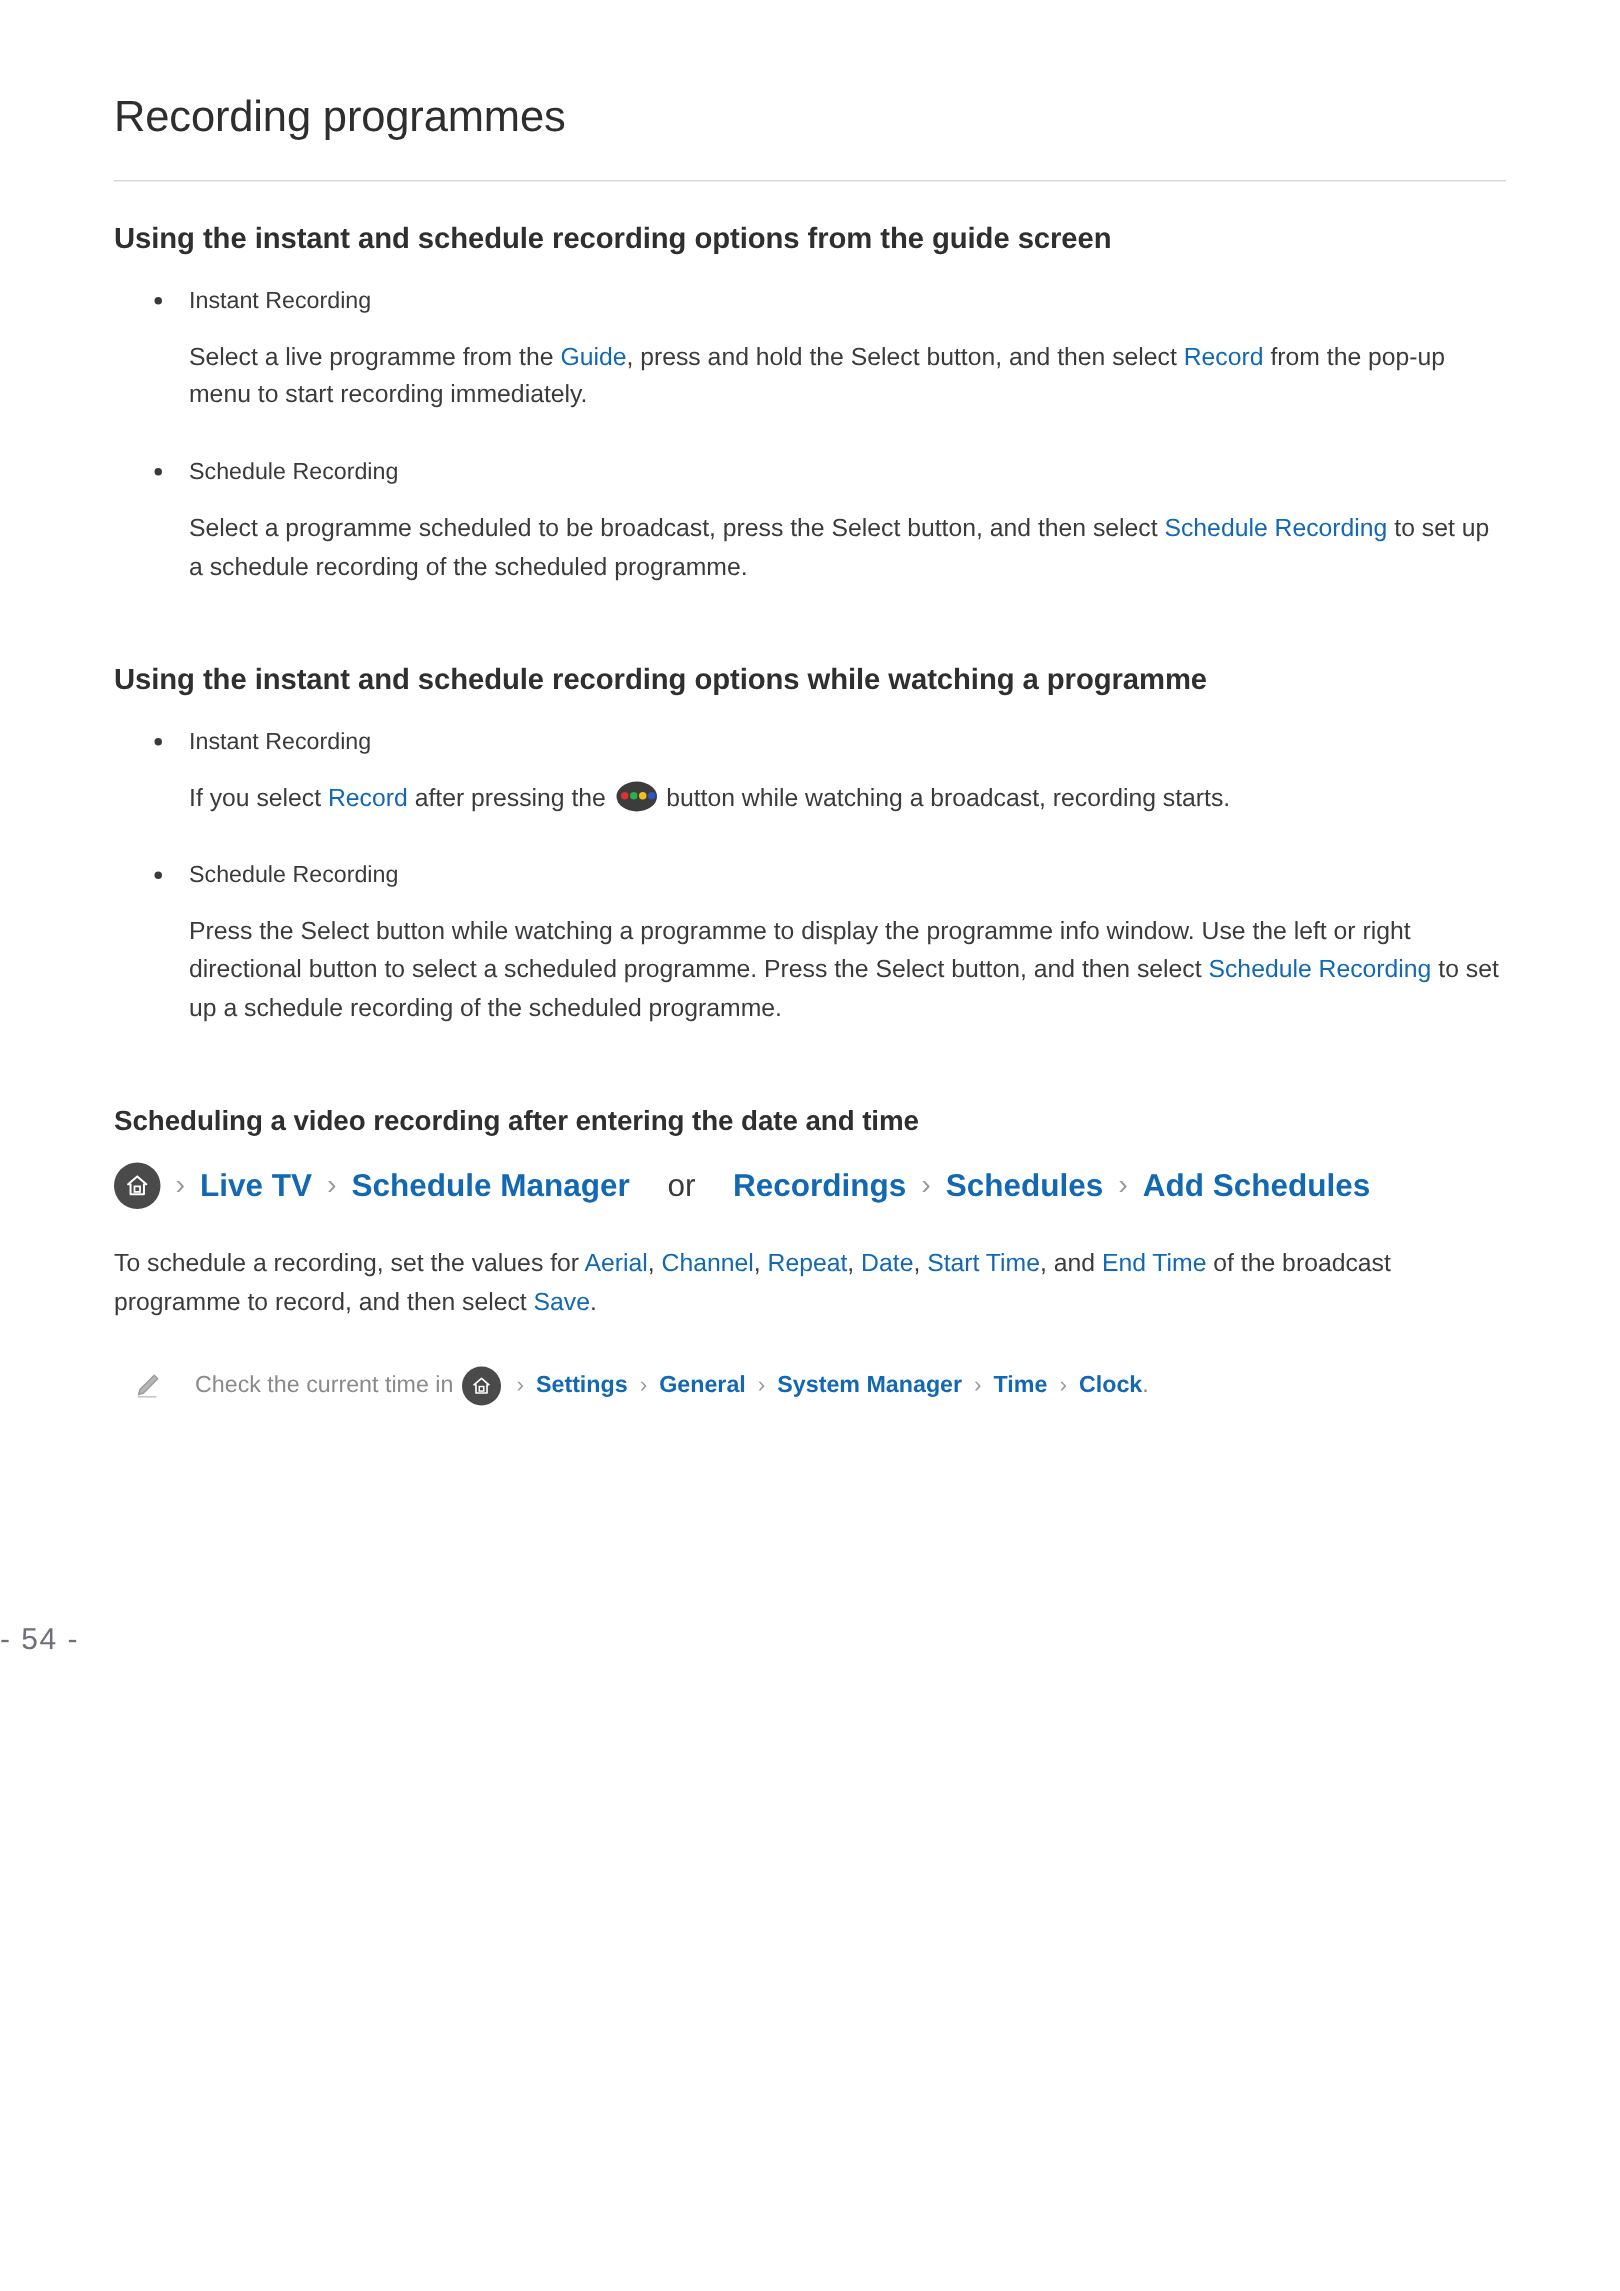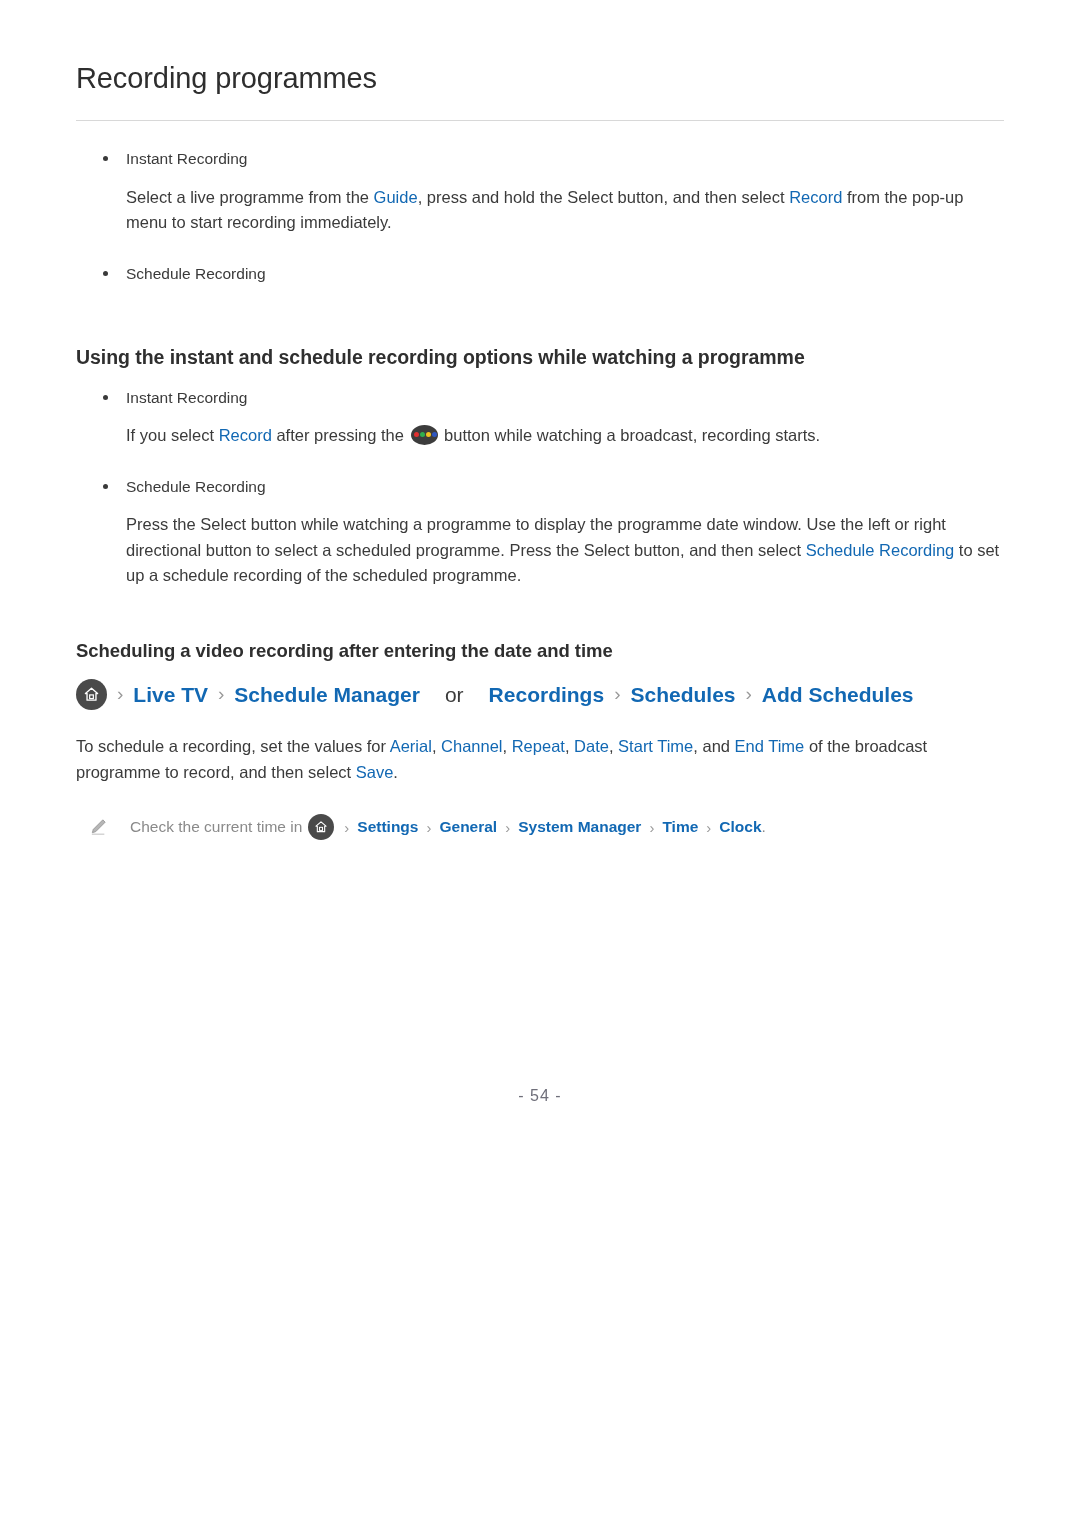--- a/index.html
+++ b/index.html
@@ -209,65 +209,66 @@
     font-weight: 400;
   }
   .note-row .home-wrap { margin: 0 2px 0 6px; display: inline-flex; }
 
   
   .page-footer {
     position: absolute;
     left: 0;
     right: 0;
     bottom: 36px;
-    text-align: center;
-    font-size: 16px;
+    font-size: 20px;
     color: #6f6f7a;
     letter-spacing: 1px;
   }
 </style>
 </head>
 <body>
 
 <div class="page">
   <div class="content">
 
     <h1 class="doc-title">Recording programmes</h1>
     <div class="title-rule"></div>
 
     <div class="section">
+      <h2 class="sec-heading">Using the instant and schedule recording options from the guide screen</h2>
 
       <div class="bullet-row">
         <span class="bullet-dot"></span>
         <span>Instant Recording</span>
       </div>
       <p class="para"><span>Select a live programme from the </span><span class="link">Guide</span><span>, press and hold the Select button, and then select </span><span class="link">Record</span><span> from the pop-up menu to start recording immediately.</span></p>
 
       <div class="bullet-row">
         <span class="bullet-dot"></span>
         <span>Schedule Recording</span>
       </div>
+      <p class="para last"><span>Select a programme scheduled to be broadcast, press the Select button, and then select </span><span class="link">Schedule Recording</span><span> to set up a schedule recording of the scheduled programme.</span></p>
     </div>
 
     <div class="sec-gap"></div>
 
     <div class="section">
       <h2 class="sec-heading">Using the instant and schedule recording options while watching a programme</h2>
 
       <div class="bullet-row">
         <span class="bullet-dot"></span>
         <span>Instant Recording</span>
       </div>
       <p class="para"><span>If you select </span><span class="link">Record</span><span> after pressing the </span><span class="dots-btn"><i class="d1"></i><i class="d2"></i><i class="d3"></i><i class="d4"></i></span><span> button while watching a broadcast, recording starts.</span></p>
 
       <div class="bullet-row">
         <span class="bullet-dot"></span>
         <span>Schedule Recording</span>
       </div>
-      <p class="para last"><span>Press the Select button while watching a programme to display the programme date window. Use the left or right directional button to select a scheduled programme. Press the Select button, and then select </span><span class="link">Schedule Recording</span><span> to set up a schedule recording of the scheduled programme.</span></p>
+      <p class="para last"><span>Press the Select button while watching a programme to display the programme info window. Use the left or right directional button to select a scheduled programme. Press the Select button, and then select </span><span class="link">Schedule Recording</span><span> to set up a schedule recording of the scheduled programme.</span></p>
     </div>
 
     <div class="sec-gap"></div>
 
     <div class="section">
       <h2 class="sec-heading sub">Scheduling a video recording after entering the date and time</h2>
 
       <div class="crumb-path">
         <span class="home-icon">
           <svg viewBox="0 0 24 24" aria-hidden="true">

